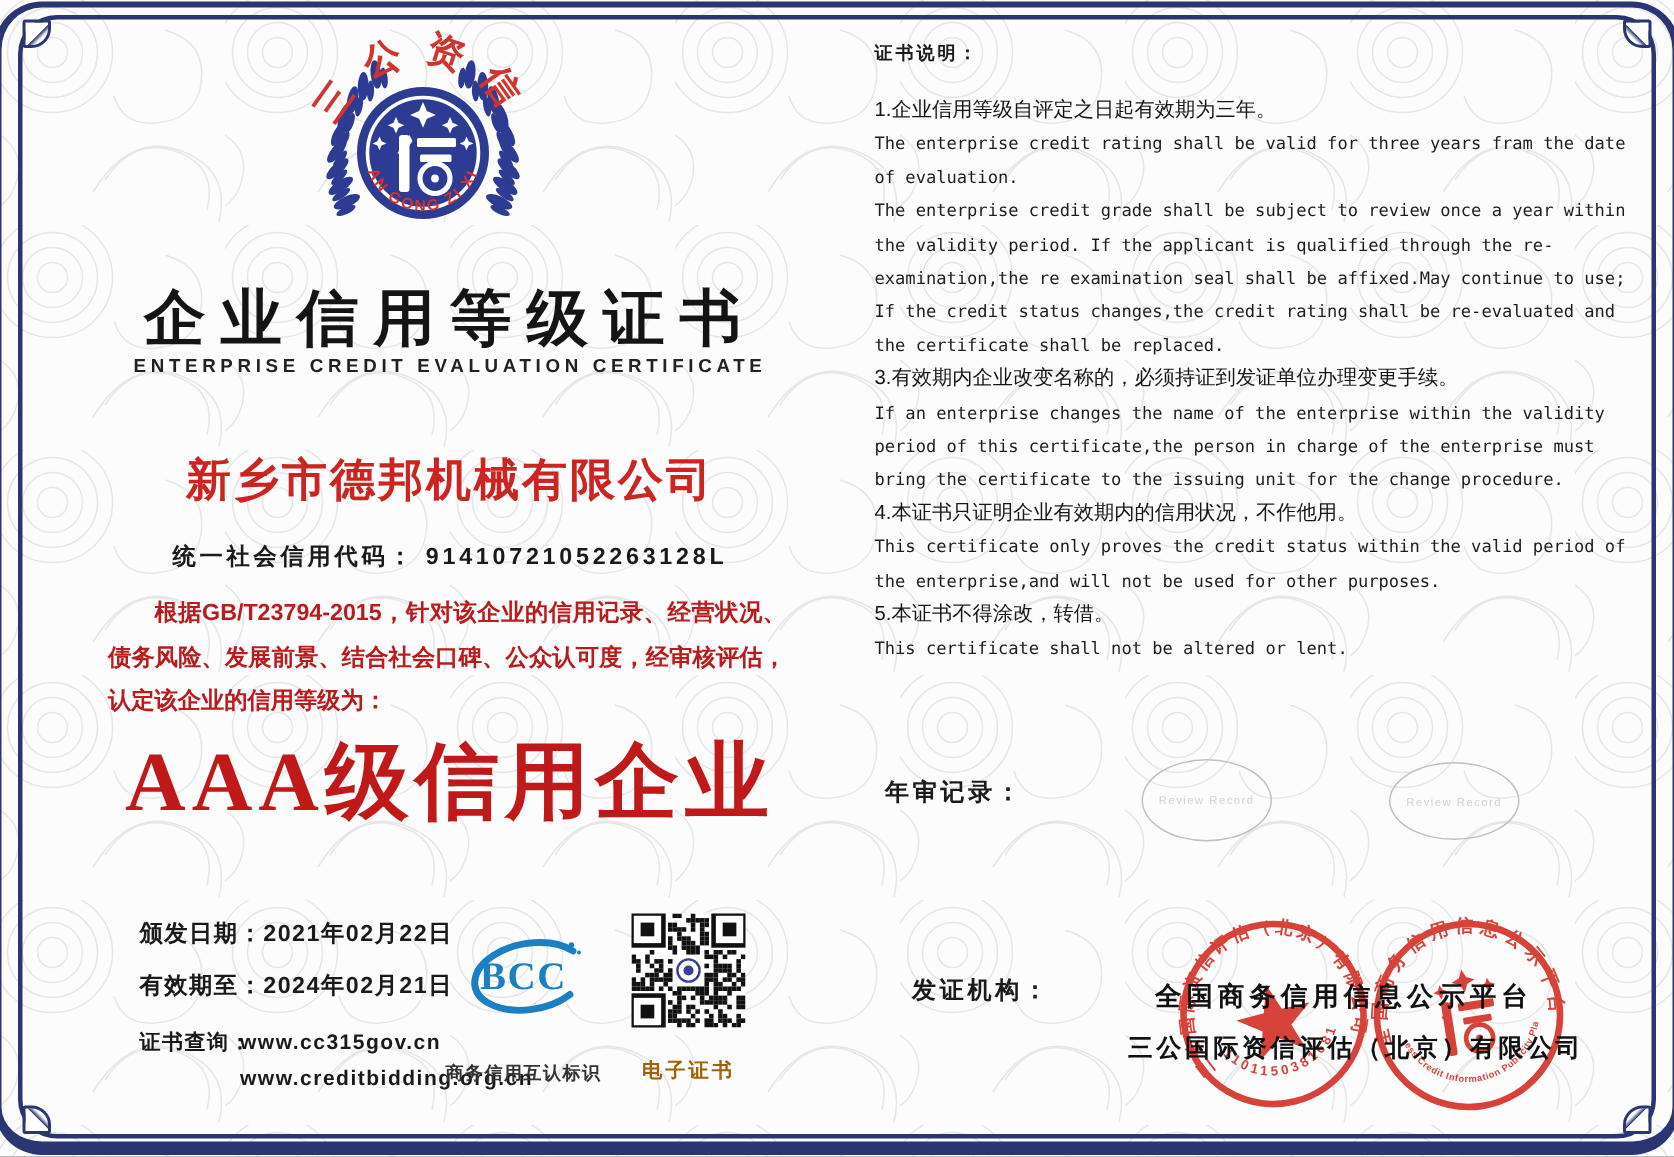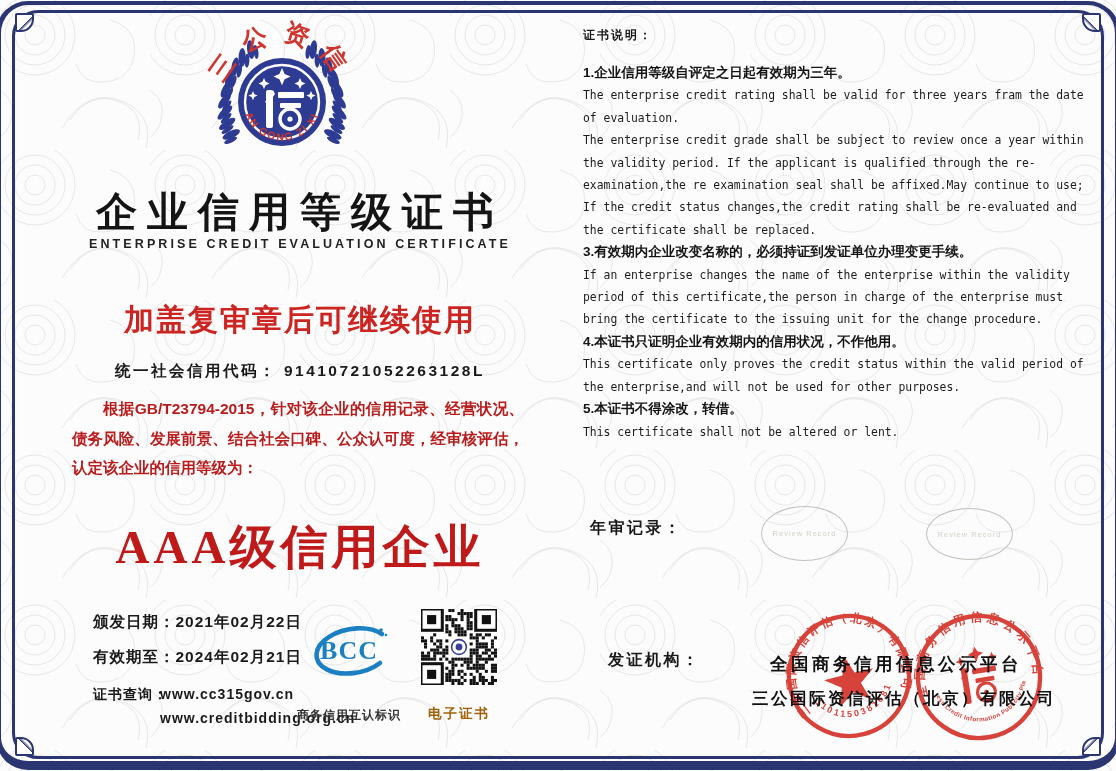--- a/index.html
+++ b/index.html
@@ -35,36 +35,36 @@
     font-weight:900; font-size:41px; letter-spacing:10px; color:#141414; white-space:nowrap;}
   .subtitle{left:55px; top:237px; width:490px; font-weight:700; font-size:12.5px;
     letter-spacing:3.1px; color:#222; white-space:nowrap;}
   .credit-code{left:55px; top:271px; width:490px; font-weight:700; font-size:16px; letter-spacing:1.5px;}
   .company{left:55px; top:300px; width:490px; font-weight:800; font-size:30px;
     letter-spacing:2px; color:#cc2420;}
   .uscc{left:55px; top:361px; width:490px; font-weight:700; font-size:15.5px; letter-spacing:2.5px;}
   .paragraph{left:72px; top:394px; width:452px; font-size:15.5px; line-height:29.5px;
     font-weight:600; text-align:justify; text-indent:2em; color:#b91c1c;}
   .rating{left:55px; top:484px; width:490px; font-family:"Liberation Serif",serif;
-    font-weight:900; font-size:47px; letter-spacing:4px; color:#c0191a;margin-top:32px;}
+    font-weight:900; font-size:56px; letter-spacing:4px; color:#c0191a;}
 
   .kv{font-weight:700; font-size:15.5px; letter-spacing:1px; white-space:nowrap;}
   .d1{left:93px; top:612px;} .d2{left:93px; top:647px;}
   .q-label{left:93px; top:686px; font-size:14px;}
   .q-url1{left:160px; top:686px; font-size:14px;}
   .q-url2{left:160px; top:710px; font-size:14px;}
 
   .bcc-caption{left:290px; top:707px; width:118px; font-family:"Liberation Serif",serif;
     font-weight:600; font-size:12px; color:#333; letter-spacing:1px;}
   .qr-caption{left:413px; top:705px; width:92px; font-family:Liberation Serif, serif;
     font-weight:600; font-size:13.5px; color:#a16207; letter-spacing:2px;}
 
   .ins-head{left:583px; top:27px; font-weight:700; font-size:12px; letter-spacing:2px;}
   .ins-list{left:583px; top:62px; width:506px;}
-  .ins-zh{font-size:13.5px; font-weight:700; line-height:22.4px; color:#151515;}
+  .ins-zh{font-size:13.5px; font-weight:400; line-height:22.4px; color:#151515;}
   .ins-en{font-family:"DejaVu Sans Mono",monospace; font-size:11.4px; line-height:22.4px; color:#1c1c1c;}
 
   .annual-label{left:590px; top:518px; font-weight:600; font-size:16px; letter-spacing:2.5px;}
   .oval{border:1.5px solid #c3c0bb; border-radius:50%; display:flex; align-items:center;
     justify-content:center; color:#d5d1c9; font-size:7.5px; letter-spacing:1px; z-index:2;}
   .oval1{left:761px; top:506px; width:85px; height:53px;}
   .oval2{left:926px; top:508px; width:85px; height:50px;}
 
   .issuer-label{left:608px; top:650px; font-weight:600; font-size:16px; letter-spacing:2.5px;}
   .issuer-line1{left:770px; top:652px; font-weight:700; font-size:17.5px; letter-spacing:3.5px;
@@ -170,21 +170,21 @@
       <circle cx="84" cy="101" r="10" fill="none" stroke="#ffffff" stroke-width="3.4"></circle>
       <circle cx="84" cy="101" r="2.6"></circle>
     </g>
     <text font-size="10.5" font-weight="700" fill="#d0342c" letter-spacing="1.6" font-family="Liberation Sans, sans-serif">
       <textPath href="#arcBot" startOffset="50%" text-anchor="middle">SAN GONG ZI XIN</textPath>
     </text>
   </svg>
 
   <div class="abs ctr title">企业信用等级证书</div>
   <div class="abs ctr subtitle">ENTERPRISE CREDIT EVALUATION CERTIFICATE</div>
-  <div class="abs ctr company">加盖复审章后可继续使用</div>
+  <div class="abs ctr company">新乡市德邦机械有限公司</div>
   <div class="abs ctr uscc">统一社会信用代码： 91410721052263128L</div>
   <div class="abs paragraph">根据GB/T23794-2015，针对该企业的信用记录、经营状况、债务风险、发展前景、结合社会口碑、公众认可度，经审核评估，认定该企业的信用等级为：</div>
   <div class="abs ctr rating">AAA级信用企业</div>
 
   <div class="abs kv d1">颁发日期：2021年02月22日</div>
   <div class="abs kv d2">有效期至：2024年02月21日</div>
   <div class="abs kv q-label">证书查询：</div>
   <div class="abs kv q-url1">www.cc315gov.cn</div>
   <div class="abs kv q-url2">www.creditbidding.org.cn</div>
 

